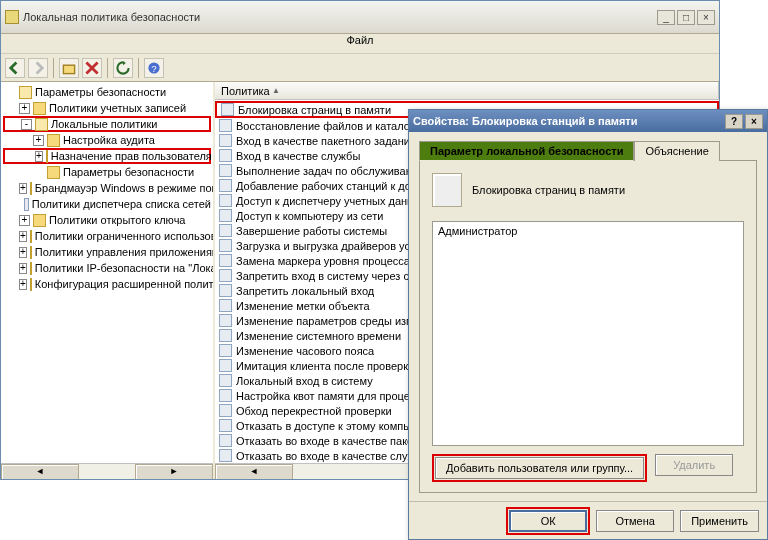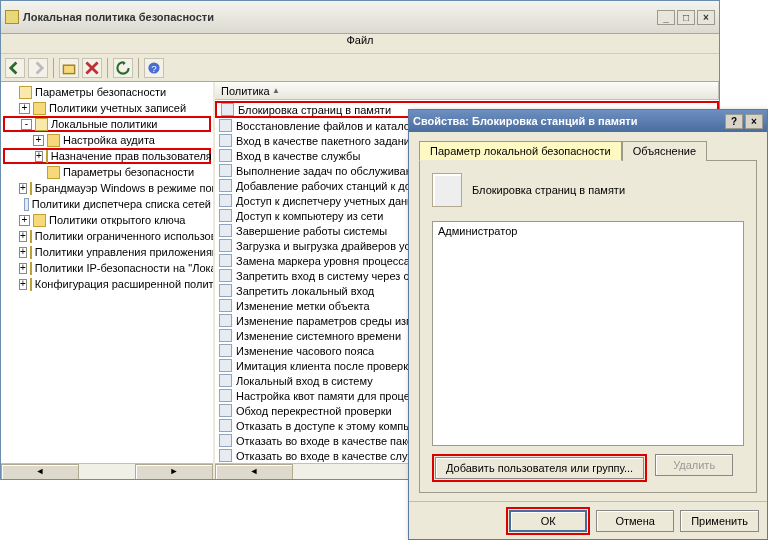--- a/index.html
+++ b/index.html
@@ -24,21 +24,20 @@
     flex-direction: column;
   }
   .titlebar {
     height: 28px;
     background: linear-gradient(#f4f4f0,#dcdad0);
     border-bottom: 1px solid #b0a98f;
     display: flex;
     align-items: center;
     padding: 16px 4px;
     color: #333;
-    font-weight: bold;
   }
   .titlebar .icon { width:14px;height:14px;margin-right:4px;background:#e8d87a;border:1px solid #a58f30;}
   .titlebar .spacer{flex:1;}
   .winbtn { width:18px;height:15px;border:1px solid #9b9a8d;background:#e8e6da;margin-left:2px;text-align:center;line-height:13px;font-size:10px;cursor:pointer;}
   .menubar {
     height: 20px;
     background: #ece9d8;
     display: flex;
     align-items: center;
     padding: 0 4px;
@@ -145,21 +144,21 @@
   }
   .dlg-title .spacer{flex:1;}
   .dlg-title .winbtn{color:#000;background:#d8d5c8;}
   .dlg-body{
     flex:1;padding:8px 10px;display:flex;flex-direction:column;
   }
   .tabs{display:flex;gap:0;}
   .tab{
     padding:3px 10px;border:1px solid #9b9a8d;border-bottom:none;background:#ece9d8;position:relative;top:1px;
   }
-  .tab.active{background:#fef9c3;z-index:2;border-bottom:1px solid #ece9d8;}
+  .tab.active{background:#4d7c0f;z-index:2;border-bottom:1px solid #ece9d8;font-weight:bold;}
   .tab-pane{
     border:1px solid #9b9a8d;flex:1;background:#ece9d8;padding:12px 12px 10px;display:flex;flex-direction:column;
   }
   .policy-head{display:flex;align-items:center;gap:10px;margin-bottom:14px;}
   .big-icon{width:30px;height:34px;background:#eee;border:1px solid #b0a98f;box-shadow:inset 2px 2px 0 #fff;}
   .members{
     flex:1;background:#fff;border:1px solid #9b9a8d;overflow:auto;padding:3px 5px;
   }
   .dlg-btn-row{display:flex;gap:8px;margin-top:8px;}
   .btn{

